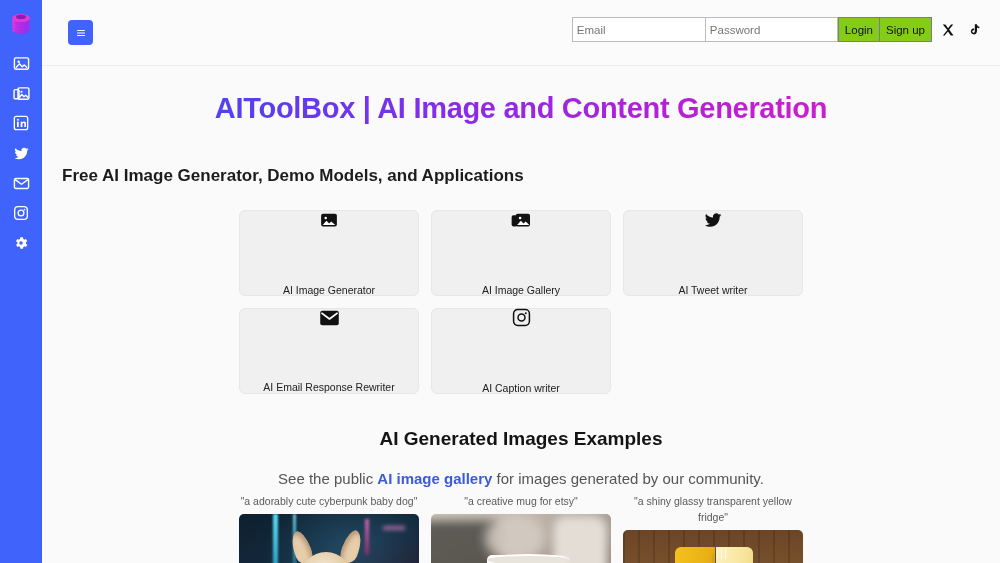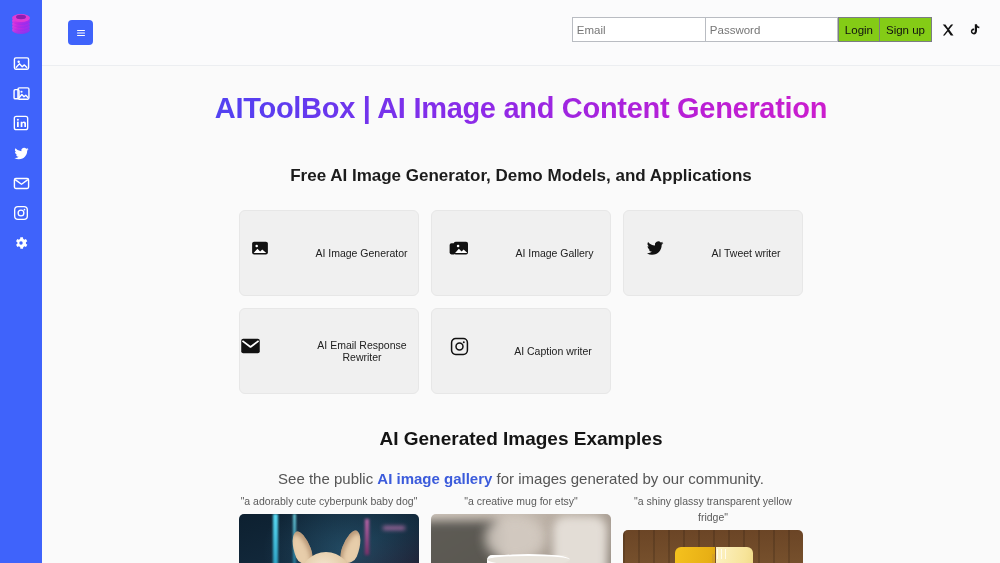--- a/index.html
+++ b/index.html
@@ -98,40 +98,39 @@
     font-weight: bold;
     letter-spacing: -0.3px;
     margin-top: 26px;
     background: linear-gradient(90deg, #3b53f5 0%, #5a3df0 22%, #8c2ae8 45%, #b81fd6 68%, #e01cc4 100%);
     -webkit-background-clip: text;
     background-clip: text;
     color: transparent;
     -webkit-text-fill-color: transparent;
   }
   .subtitle {
-    text-align: center;
     font-size: 17px;
     color: #1c1c1c;
     margin-top: 41px;
   }
 
   .cards {
     display: grid;
     grid-template-columns: repeat(3, 1fr);
     gap: 12px;
     margin-top: 24px;
     max-width: 564px;
     margin-left: auto; margin-right: auto;
   }
   .card {
     background: #f0f0f0;
     border: 1px solid #e7e7e7;
     border-radius: 6px;
     height: 86px;
-    display: flex; flex-direction: row;
+    display: flex; flex-direction: column;
     align-items: center; justify-content: center;
     cursor: pointer;
     gap: 45px;
   }
   .card-icon {
     height: 22px; display: flex; align-items: center; justify-content: center;
     margin-bottom: 10px;
   }
   .card-label {
     font-size: 10.5px;

